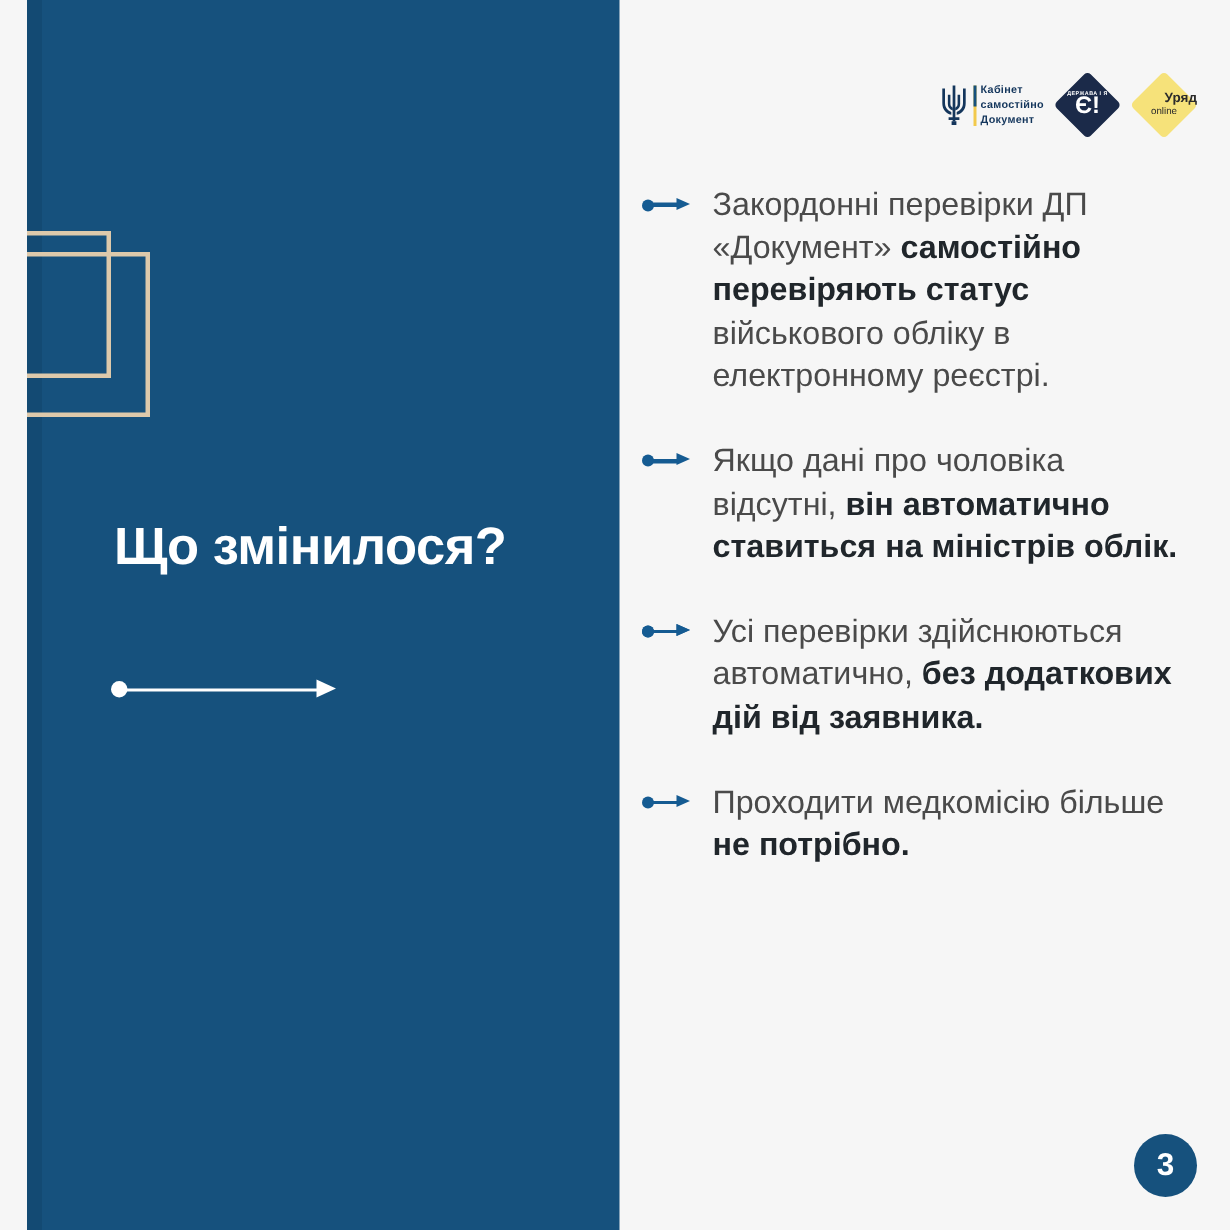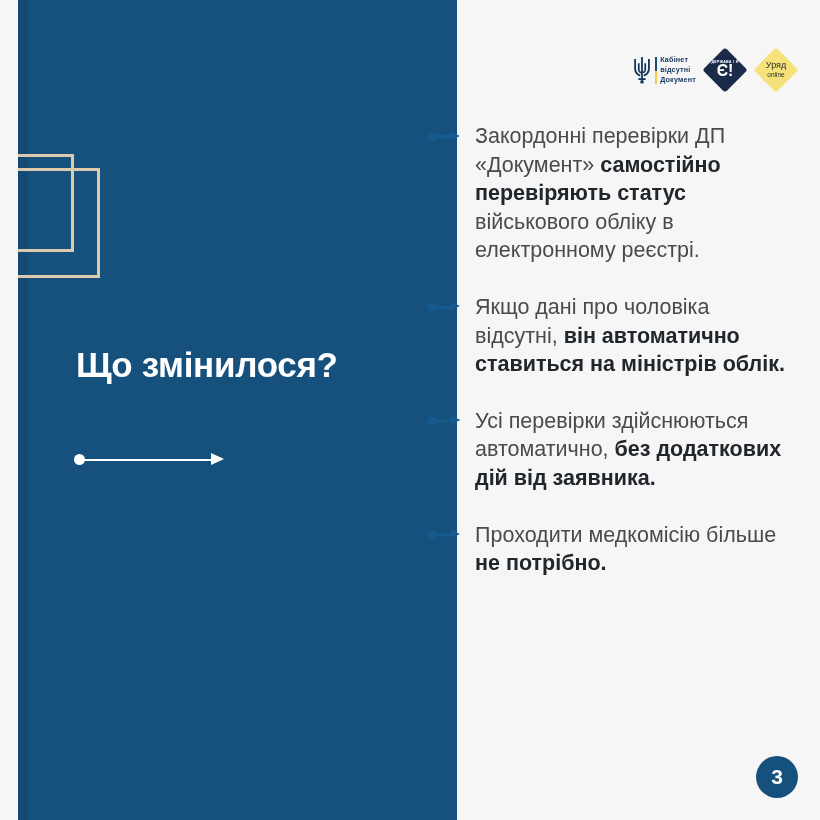--- a/index.html
+++ b/index.html
@@ -23,21 +23,20 @@
 
   
   .left-panel {
     position: absolute;
     left: 18px;
     top: 0;
     width: 395px;
     height: 820px;
     background: #16517d;
     overflow: hidden;
-    padding-left: 44px;
   }
   .left-panel-edge {
     position: absolute;
     left: 0;
     top: 0;
     width: 10px;
     height: 820px;
     background: #134a73;
   }
 
@@ -203,23 +202,23 @@
     left: 6px; top: 6px;
     width: 32px; height: 32px;
     background: #f6e27a;
     transform: rotate(45deg);
     border-radius: 3px;
   }
   .uryad-l1 {
     position: absolute;
     left: 0; right: 0;
     top: 13px;
-    text-align: center;
+    text-align: right;
     font-size: 9px;
-    font-weight: normal;
+    font-weight: bold;
     color: #2b2b2b;
     line-height: 1;
     z-index: 2;
   }
   .uryad-l2 {
     position: absolute;
     left: 0; right: 0;
     top: 24px;
     text-align: center;
     font-size: 6.5px;
@@ -326,21 +325,21 @@
           <rect x="9.1" y="2" width="1.8" height="24"></rect>
           <path d="M2.2 4 L4.0 4 L4.0 13.5 C4.0 16.6 5.6 18.6 8.2 19.6 L8.2 21.5 C4.2 20.5 2.2 17.6 2.2 13.6 Z"></path>
           <path d="M17.8 4 L16.0 4 L16.0 13.5 C16.0 16.6 14.4 18.6 11.8 19.6 L11.8 21.5 C15.8 20.5 17.8 17.6 17.8 13.6 Z"></path>
           <path d="M5.9 8.2 L7.6 8.2 L7.6 14.2 C7.6 15.6 8.3 16.4 9.2 16.8 L9.2 18.6 C7.0 17.9 5.9 16.4 5.9 14.3 Z"></path>
           <path d="M14.1 8.2 L12.4 8.2 L12.4 14.2 C12.4 15.6 11.7 16.4 10.8 16.8 L10.8 18.6 C13.0 17.9 14.1 16.4 14.1 14.3 Z"></path>
           <path d="M6.4 23.2 L13.6 23.2 L13.6 25.0 L6.4 25.0 Z"></path>
           <path d="M8.4 25.8 L11.6 25.8 L11.6 28.4 L8.4 28.4 Z"></path>
         </g>
       </svg>
       <div class="kmu-bar"></div>
-      <div class="kmu-text"><span>Кабінет</span><br><span>відсутні</span><br><span>Документ</span></div>
+      <div class="kmu-text"><span>Кабінет</span><br><span>самостійно</span><br><span>Документ</span></div>
     </div>
 
     <div class="logo-diia">
       <div class="diia-diamond"></div>
       <div class="diia-top">ДЕРЖАВА І Я</div>
       <div class="diia-mark">Є!</div>
     </div>
 
     <div class="logo-uryad">
       <div class="uryad-diamond"></div>

